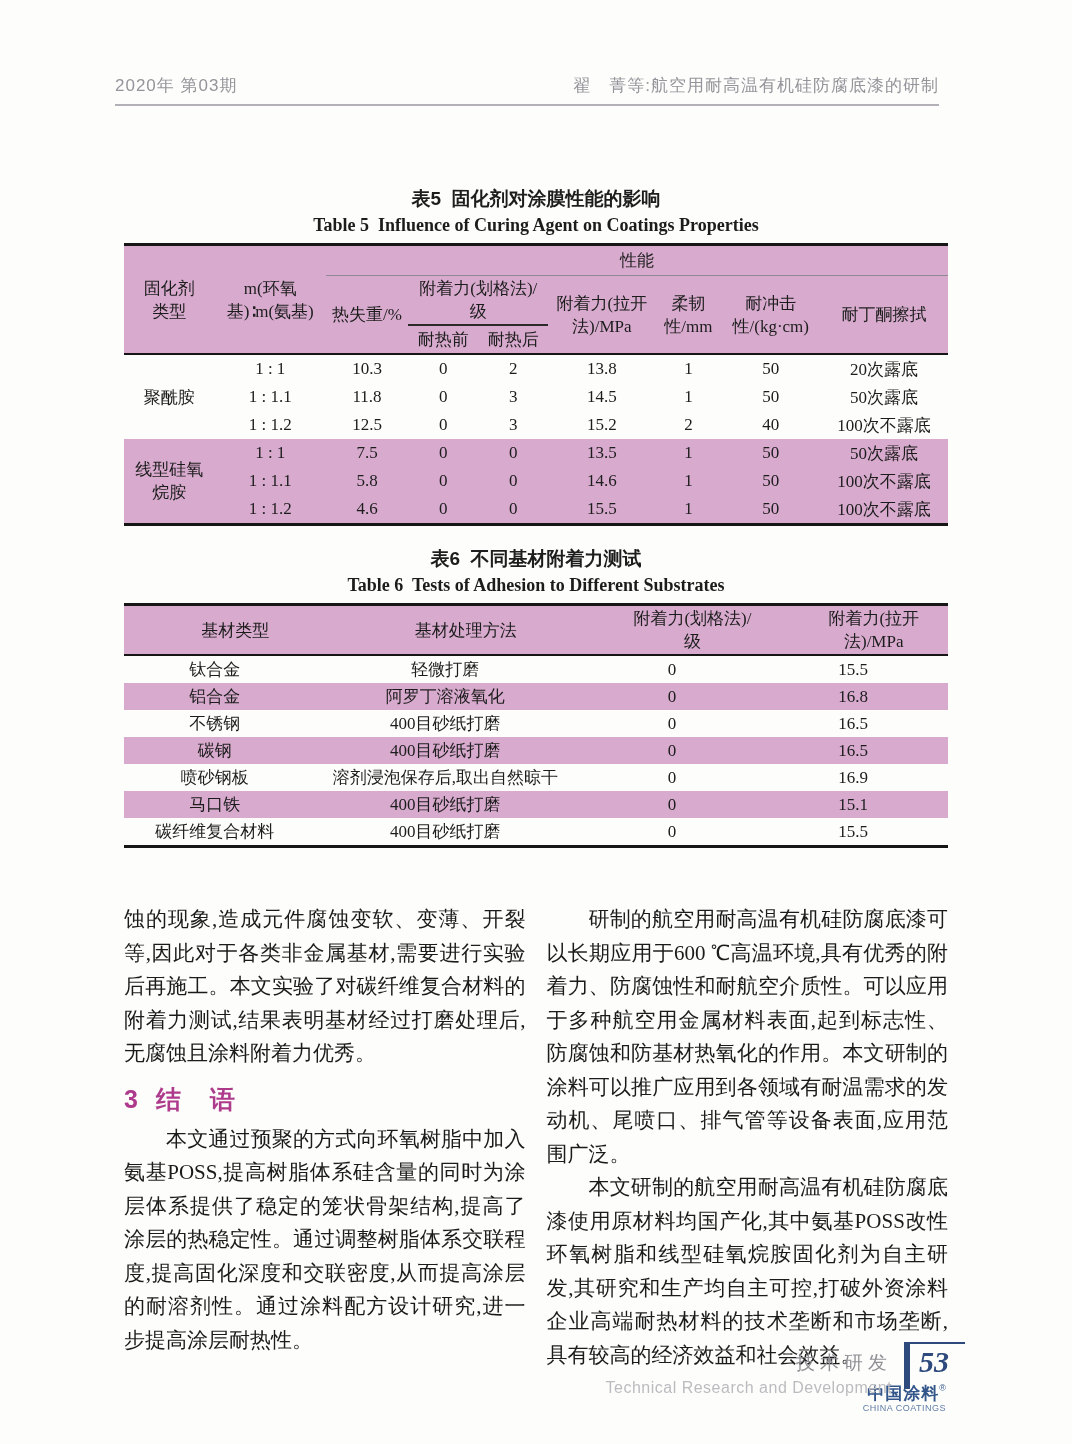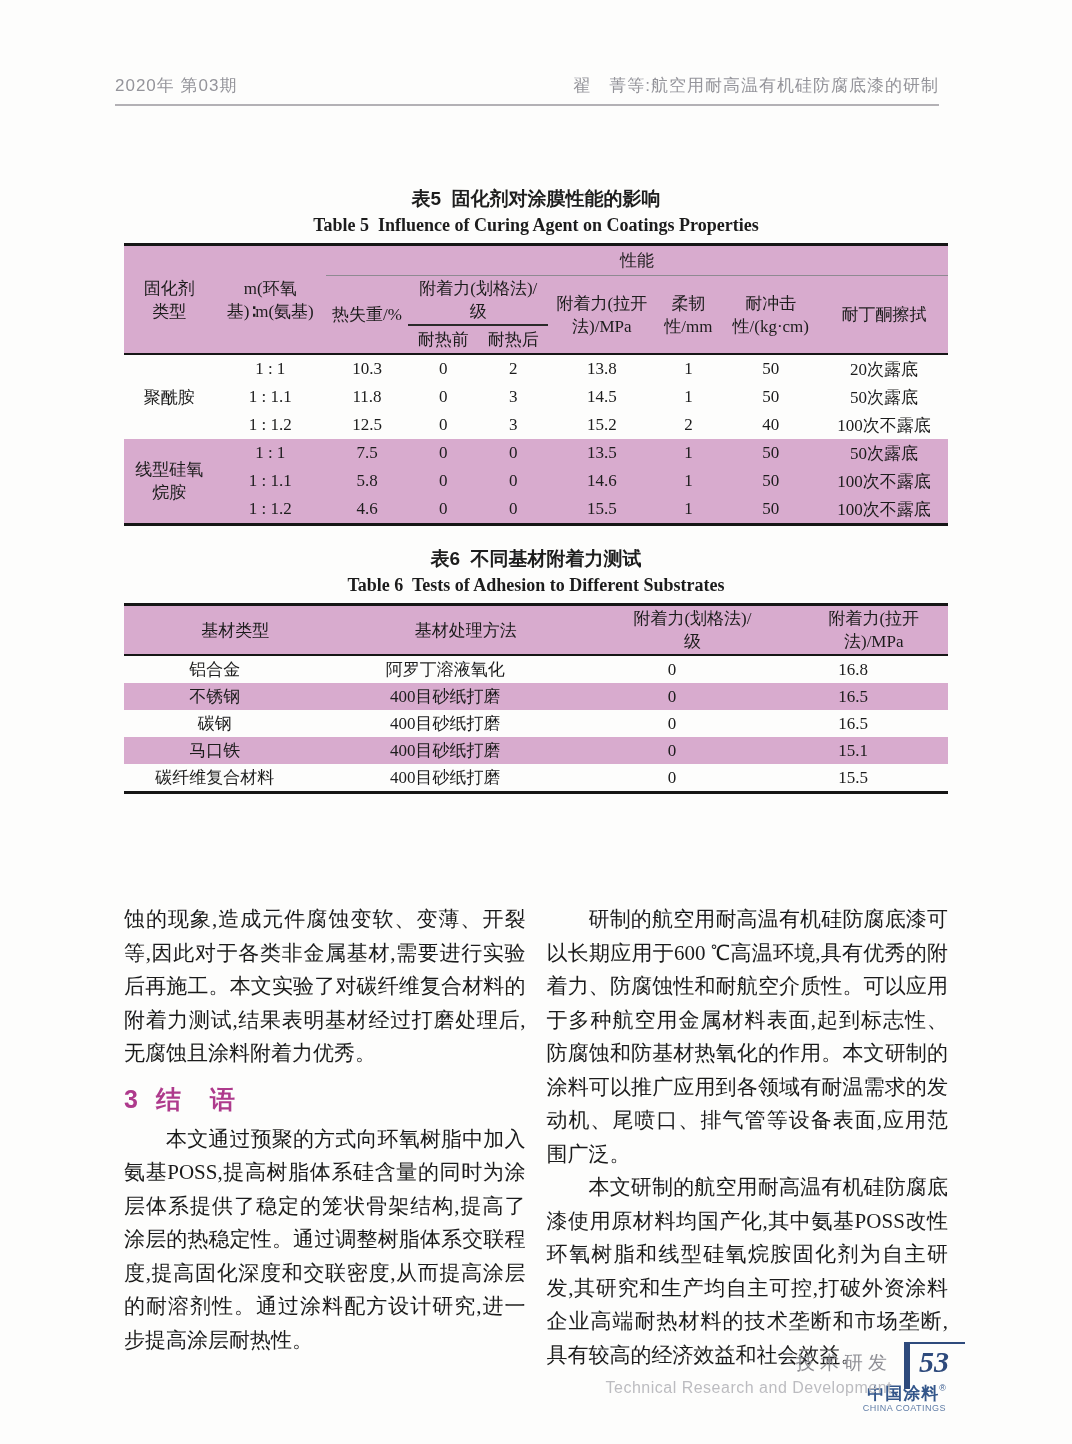--- a/index.html
+++ b/index.html
@@ -191,36 +191,48 @@
       <thead>
         <tr>
           <th>基材类型</th>
           <th>基材处理方法</th>
           <th>附着力(划格法)/级</th>
           <th>附着力(拉开法)/MPa</th>
         </tr>
       </thead>
       <tbody>
         <tr>
+          <td>钛合金</td>
+          <td>轻微打磨</td>
+          <td>0</td>
+          <td>15.5</td>
+        </tr>
+        <tr>
           <td>铝合金</td>
           <td>阿罗丁溶液氧化</td>
           <td>0</td>
           <td>16.8</td>
         </tr>
         <tr>
           <td>不锈钢</td>
           <td>400目砂纸打磨</td>
           <td>0</td>
           <td>16.5</td>
         </tr>
         <tr>
           <td>碳钢</td>
           <td>400目砂纸打磨</td>
           <td>0</td>
           <td>16.5</td>
+        </tr>
+        <tr>
+          <td>喷砂钢板</td>
+          <td>溶剂浸泡保存后,取出自然晾干</td>
+          <td>0</td>
+          <td>16.9</td>
         </tr>
         <tr>
           <td>马口铁</td>
           <td>400目砂纸打磨</td>
           <td>0</td>
           <td>15.1</td>
         </tr>
         <tr>
           <td>碳纤维复合材料</td>
           <td>400目砂纸打磨</td>

